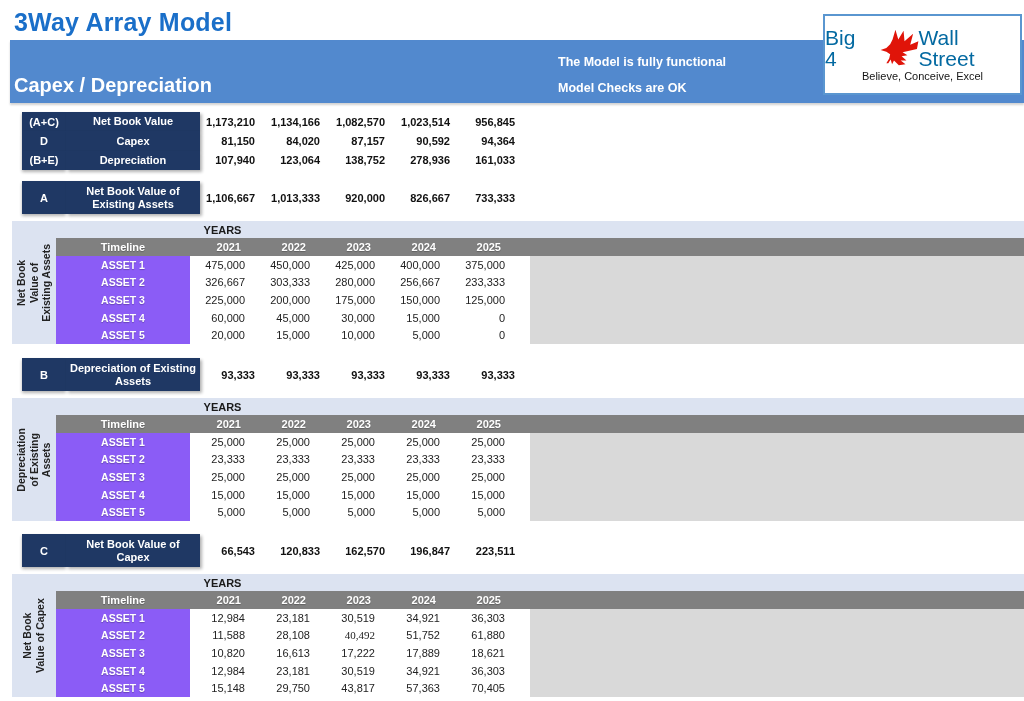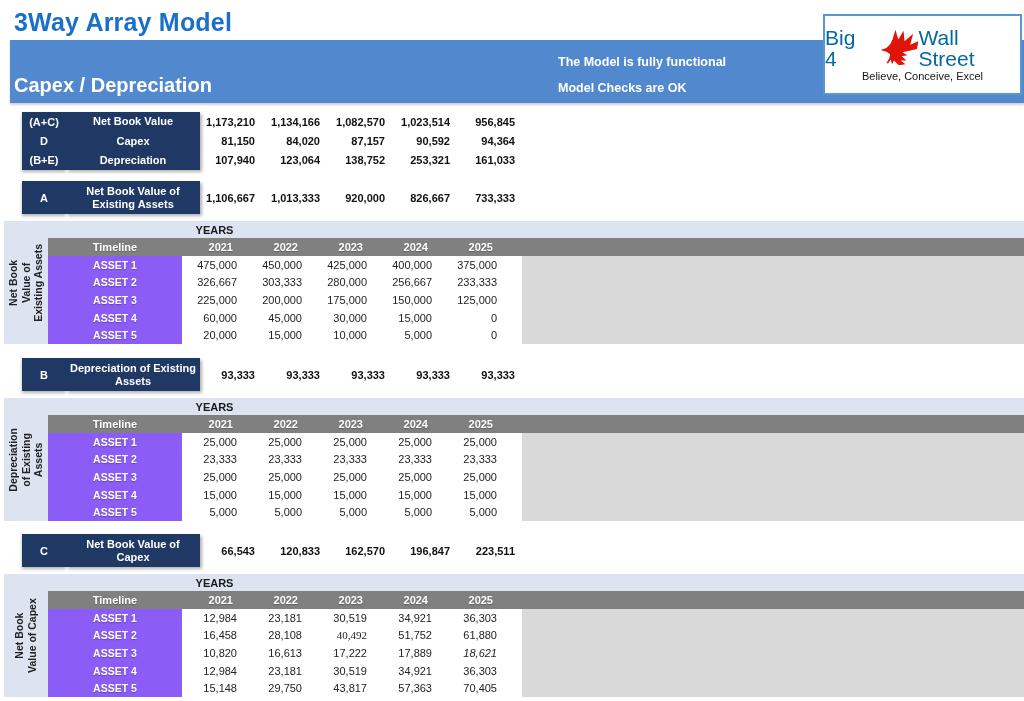--- a/index.html
+++ b/index.html
@@ -35,21 +35,21 @@
 
   .summary-top{position:absolute;top:112px;left:0;width:100%;}
   .summary-top .sheet-row{height:19.3px;}
 
   
   .section{position:absolute;left:0;width:100%;}
   .section-0{top:181px;} .section-1{top:358px;} .section-2{top:534px;}
   .totals-row{height:33px;}
 
   .table-grid{display:grid;grid-template-columns:44px 134px repeat(5,65px) 15px 1fr;
-              grid-template-rows:17px 18px repeat(5,17.6px);margin-left:4px;margin-top:7px;}
+              grid-template-rows:17px 18px repeat(5,17.6px);margin-left:12px;margin-top:7px;}
   .rot-cell{grid-column:1;grid-row:1/8;background:#DCE3F1;position:relative;
             display:flex;align-items:center;justify-content:center;overflow:visible;}
   .rot-text{position:absolute;transform:rotate(-90deg);white-space:pre-line;text-align:center;
             font-weight:bold;font-size:10.5px;line-height:1.2;color:#222;width:150px;}
   .band{background:#DCE3F1;}
   .years-label{background:#DCE3F1;display:flex;align-items:center;justify-content:center;
                font-weight:bold;font-size:11px;color:#1a1a1a;}
   .hdr{background:#808080;color:#fff;font-weight:bold;font-size:11px;
        display:flex;align-items:center;text-shadow:0 1px 1px rgba(0,0,0,.25);}
   .hdr-center{justify-content:center;}
@@ -103,21 +103,21 @@
         <div class="cell-val">87,157</div>
         <div class="cell-val">90,592</div>
         <div class="cell-val">94,364</div>
       </div>
       <div class="sheet-row">
     <div class="cell-code">(B+E)</div>
     <div class="cell-label">Depreciation</div>
   <div class="cell-val">107,940</div>
         <div class="cell-val">123,064</div>
         <div class="cell-val">138,752</div>
-        <div class="cell-val">253,321</div>
+        <div class="cell-val">278,936</div>
         <div class="cell-val">161,033</div>
       </div>
     </div>
 
   <div id="sections-root">
       <div class="section section-0">
     <div class="sheet-row totals-row">
       <div class="cell-code">A</div>
       <div class="cell-label">Net Book Value of Existing Assets</div>
     <div class="cell-val">1,106,667</div>
@@ -263,31 +263,31 @@
           <div class="hdr hdr-year" style="grid-area: 2 / 5;">2023</div>
           <div class="hdr hdr-year" style="grid-area: 2 / 6;">2024</div>
           <div class="hdr hdr-year" style="grid-area: 2 / 7;">2025</div>
           <div class="asset-label" style="grid-area: 3 / 2;">ASSET 1</div>
           <div class="data-val" style="grid-area: 3 / 3;">12,984</div>
           <div class="data-val" style="grid-area: 3 / 4;">23,181</div>
           <div class="data-val" style="grid-area: 3 / 5;">30,519</div>
           <div class="data-val" style="grid-area: 3 / 6;">34,921</div>
           <div class="data-val" style="grid-area: 3 / 7;">36,303</div>
           <div class="asset-label" style="grid-area: 4 / 2;">ASSET 2</div>
-          <div class="data-val" style="grid-area: 4 / 3;">16,458</div>
+          <div class="data-val" style="grid-area: 4 / 3;">11,588</div>
           <div class="data-val" style="grid-area: 4 / 4;">28,108</div>
           <div class="data-val" style="grid-area: 4 / 5; font-family: Liberation Serif, serif;">40,492</div>
           <div class="data-val" style="grid-area: 4 / 6;">51,752</div>
           <div class="data-val" style="grid-area: 4 / 7;">61,880</div>
           <div class="asset-label" style="grid-area: 5 / 2;">ASSET 3</div>
           <div class="data-val" style="grid-area: 5 / 3;">10,820</div>
           <div class="data-val" style="grid-area: 5 / 4;">16,613</div>
           <div class="data-val" style="grid-area: 5 / 5;">17,222</div>
           <div class="data-val" style="grid-area: 5 / 6;">17,889</div>
-          <div class="data-val" style="grid-area: 5 / 7; font-style: italic;">18,621</div>
+          <div class="data-val" style="grid-area: 5 / 7;">18,621</div>
           <div class="asset-label" style="grid-area: 6 / 2;">ASSET 4</div>
           <div class="data-val" style="grid-area: 6 / 3;">12,984</div>
           <div class="data-val" style="grid-area: 6 / 4;">23,181</div>
           <div class="data-val" style="grid-area: 6 / 5;">30,519</div>
           <div class="data-val" style="grid-area: 6 / 6;">34,921</div>
           <div class="data-val" style="grid-area: 6 / 7;">36,303</div>
           <div class="asset-label" style="grid-area: 7 / 2;">ASSET 5</div>
           <div class="data-val" style="grid-area: 7 / 3;">15,148</div>
           <div class="data-val" style="grid-area: 7 / 4;">29,750</div>
           <div class="data-val" style="grid-area: 7 / 5;">43,817</div>

